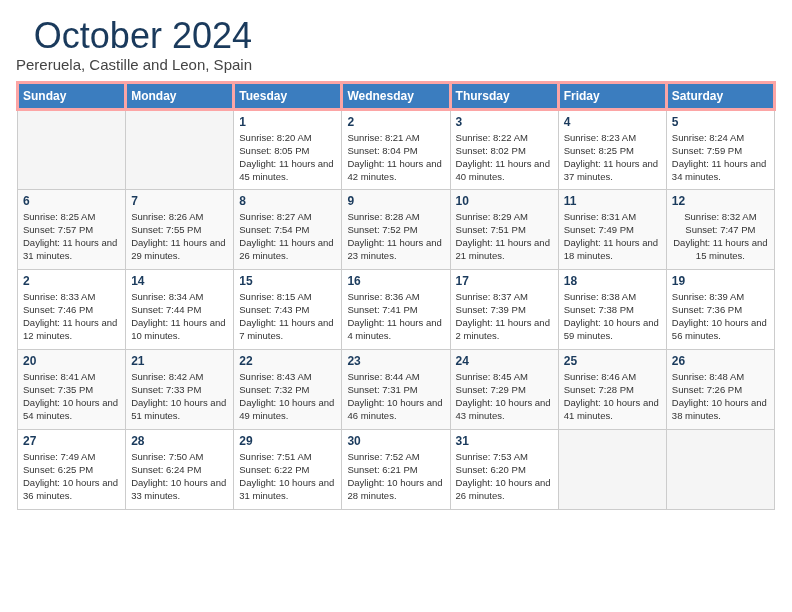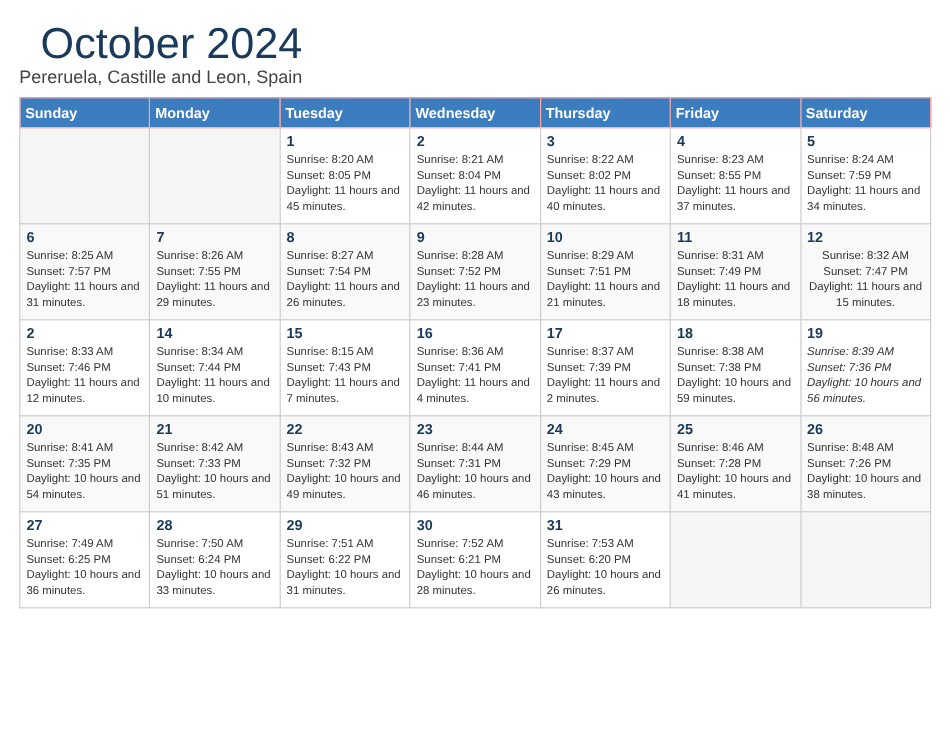--- a/index.html
+++ b/index.html
@@ -43,21 +43,21 @@
       border-collapse: collapse;
       table-layout: fixed;
     }
     th {
       background-color: #3b7dbf;
       color: #fff;
       font-size: 12px;
       font-weight: bold;
       padding: 5px 4px;
       text-align: left;
-      border: 1px solid #fca5a5;
+      border: 3px solid #fca5a5;
     }
     td {
       border: 1px solid #ccc;
       vertical-align: top;
       padding: 4px 5px;
       font-size: 10px;
       color: #333;
       height: 80px;
       background: #fff;
     }
@@ -120,21 +120,21 @@
         </td>
         <td>
           <span class="day-num">3</span>
           <div class="day-info" style="white-space: pre-line;">Sunrise: 8:22 AM
 Sunset: 8:02 PM
 Daylight: 11 hours and 40 minutes.</div>
         </td>
         <td>
           <span class="day-num">4</span>
           <div class="day-info" style="white-space: pre-line;">Sunrise: 8:23 AM
-Sunset: 8:55 PM
+Sunset: 8:25 PM
 Daylight: 11 hours and 37 minutes.</div>
         </td>
         <td>
           <span class="day-num">5</span>
           <div class="day-info" style="white-space: pre-line;">Sunrise: 8:24 AM
 Sunset: 7:59 PM
 Daylight: 11 hours and 34 minutes.</div>
         </td>
       </tr>
       <tr>
@@ -213,21 +213,21 @@
 Daylight: 11 hours and 2 minutes.</div>
         </td>
         <td>
           <span class="day-num">18</span>
           <div class="day-info" style="white-space: pre-line;">Sunrise: 8:38 AM
 Sunset: 7:38 PM
 Daylight: 10 hours and 59 minutes.</div>
         </td>
         <td>
           <span class="day-num">19</span>
-          <div class="day-info" style="white-space: pre-line; font-style: italic;">Sunrise: 8:39 AM
+          <div class="day-info" style="white-space: pre-line;">Sunrise: 8:39 AM
 Sunset: 7:36 PM
 Daylight: 10 hours and 56 minutes.</div>
         </td>
       </tr>
       <tr>
         <td>
           <span class="day-num">20</span>
           <div class="day-info" style="white-space: pre-line;">Sunrise: 8:41 AM
 Sunset: 7:35 PM
 Daylight: 10 hours and 54 minutes.</div>

